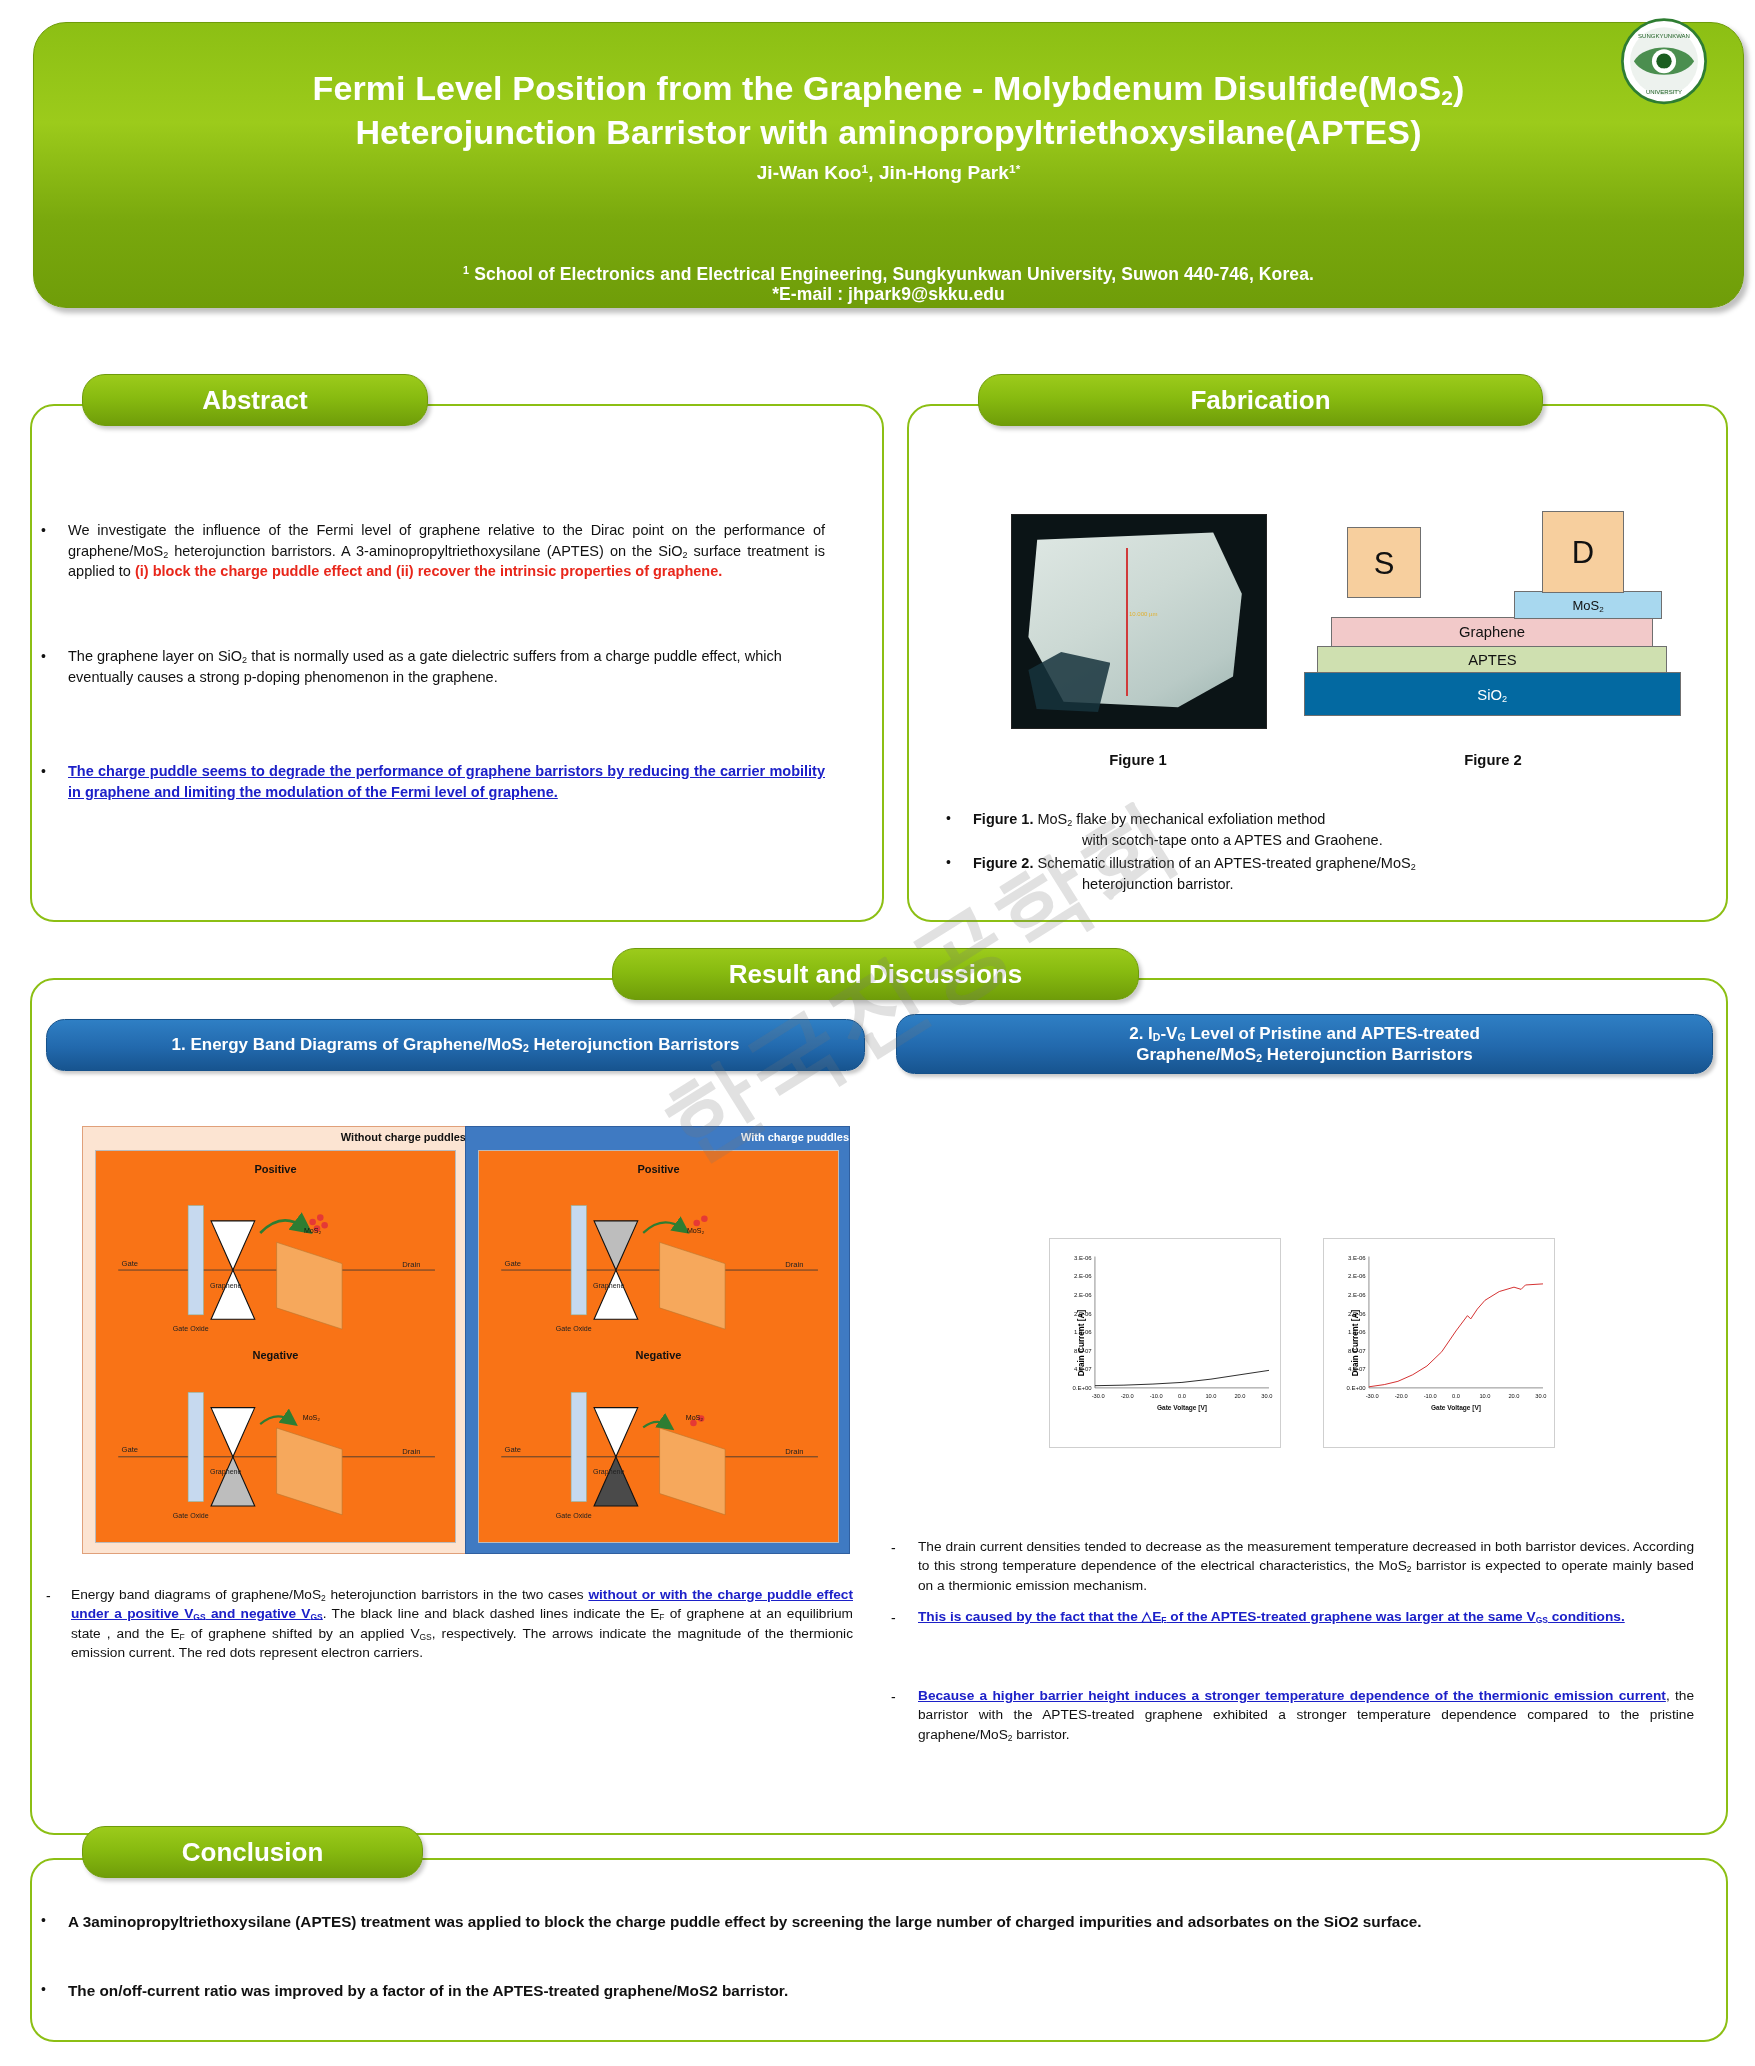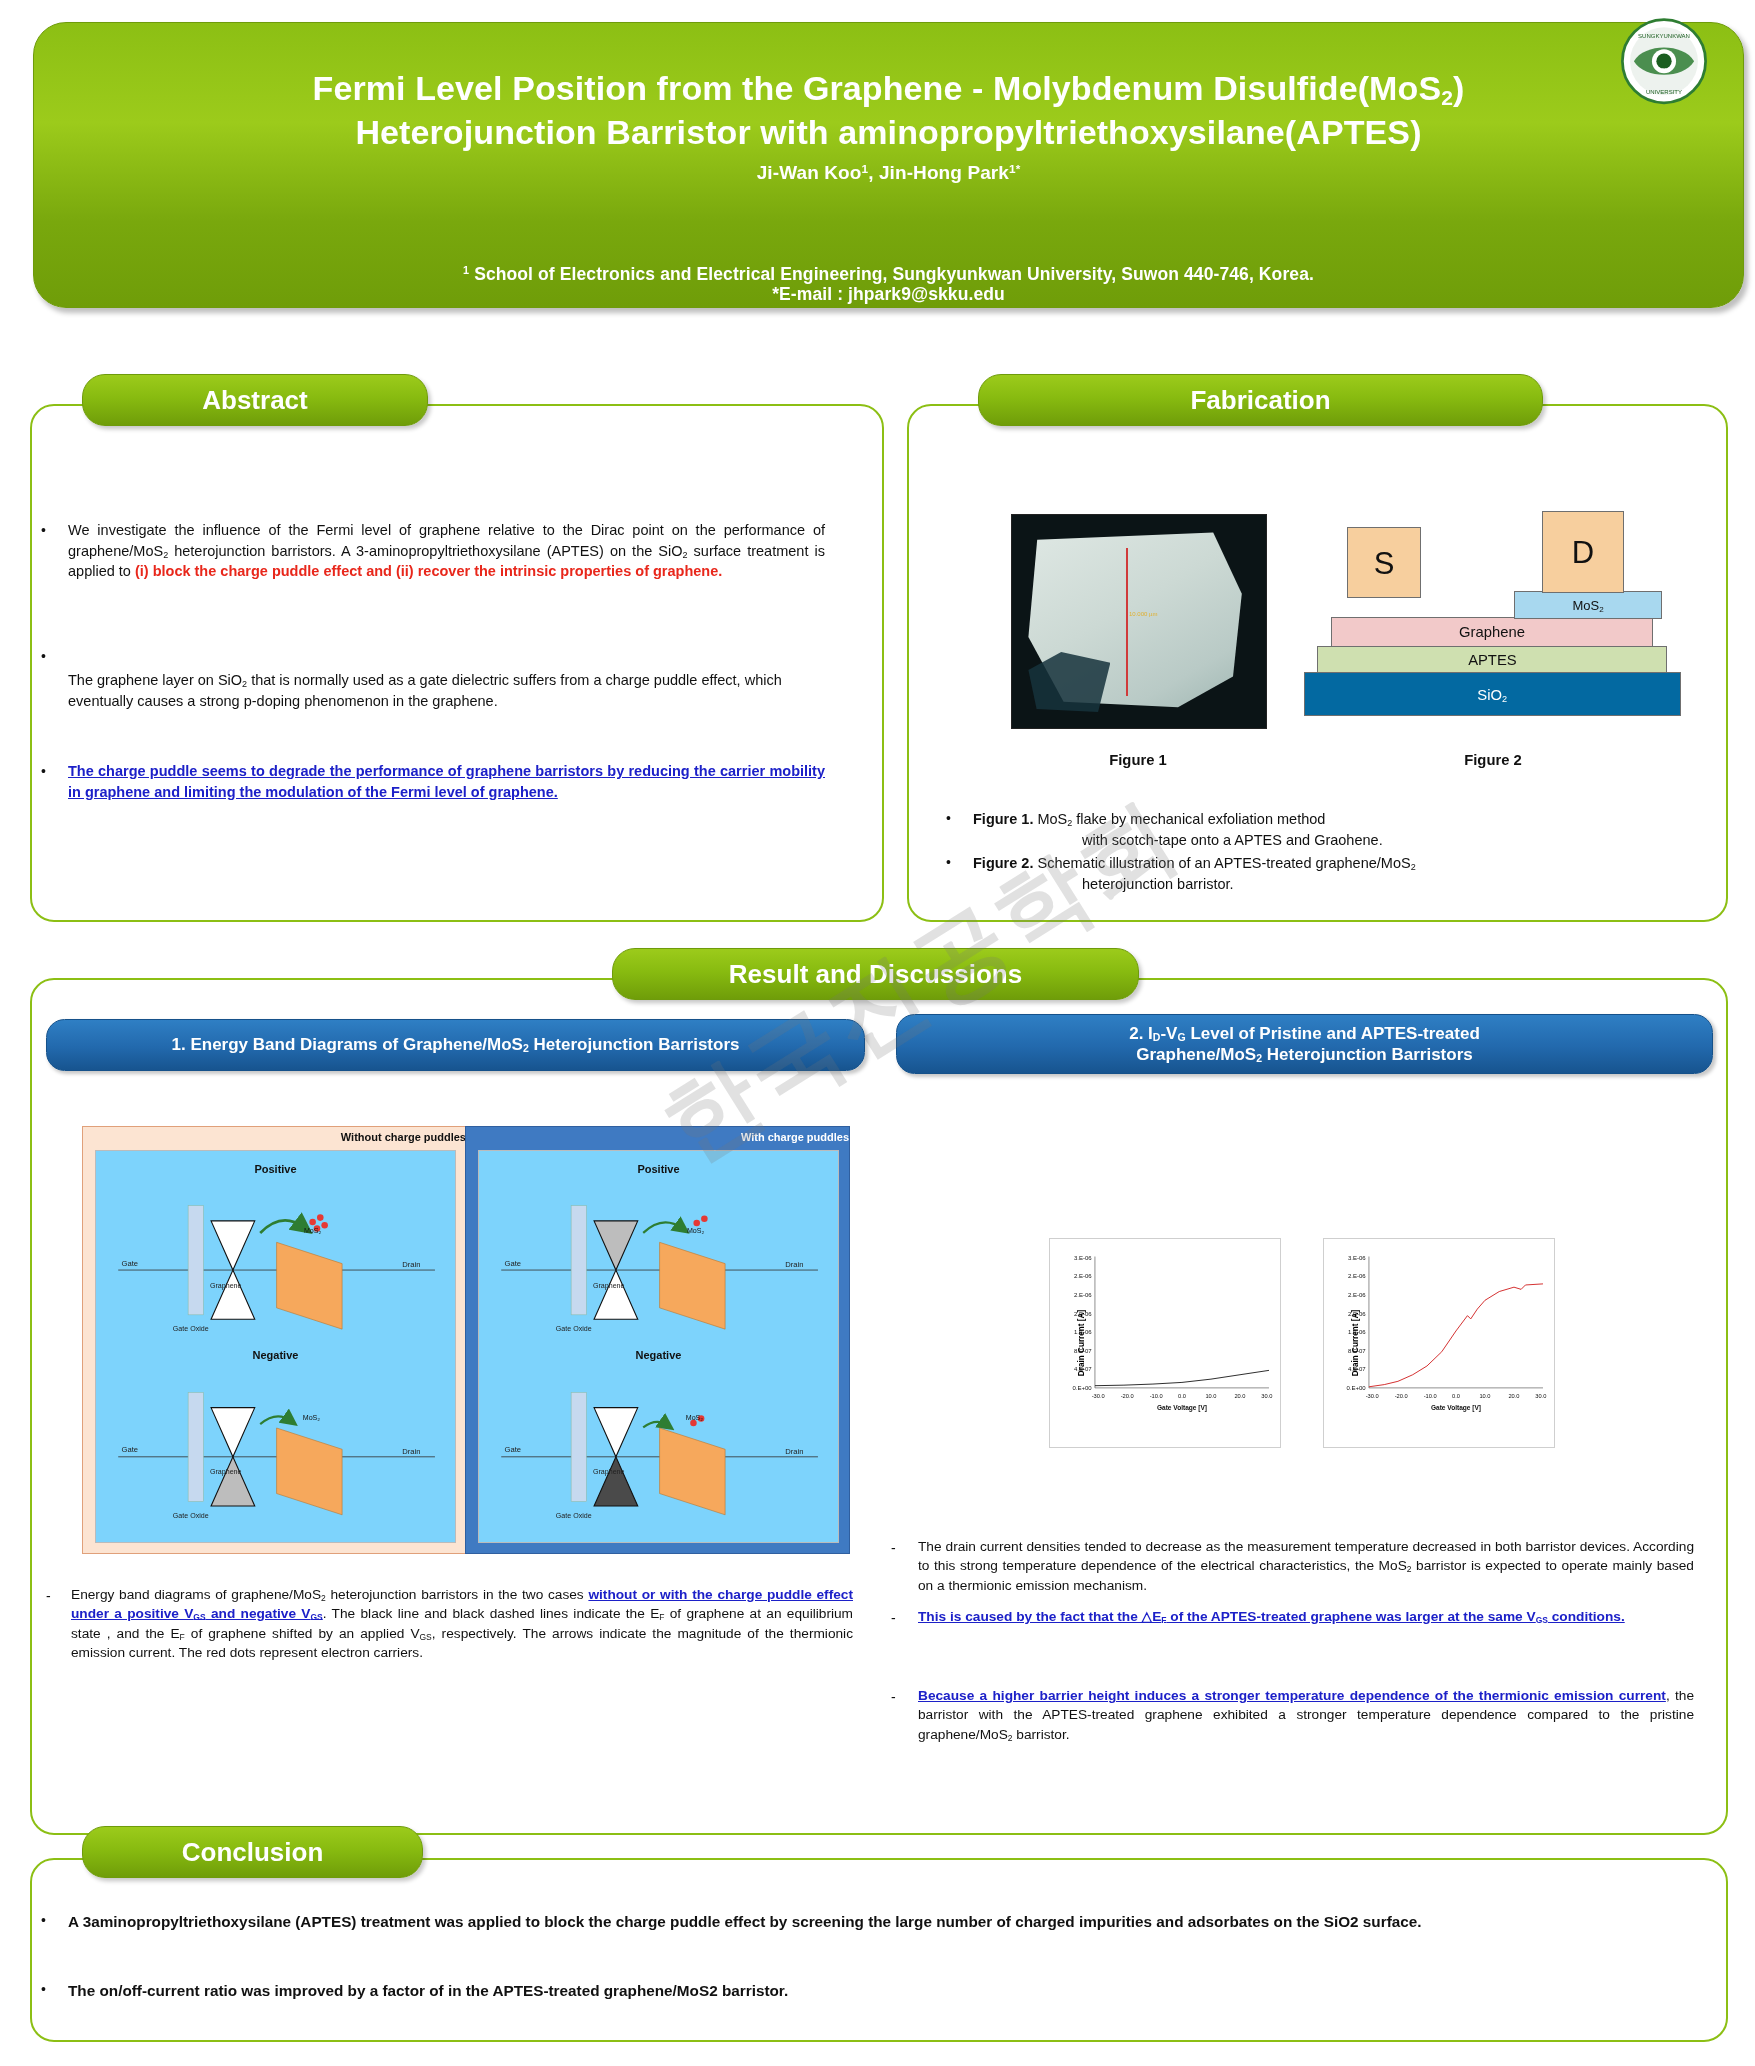--- a/index.html
+++ b/index.html
@@ -102,21 +102,21 @@
     box-shadow:2.2px 2.7px 3.8px rgba(0,0,0,.22);
   }
   #r1-pill{left:46px;top:1019px;width:817px;height:50px;font-size:17px;line-height:50px;}
   #r2-pill{left:896px;top:1014px;width:817px;height:60px;font-size:17px;line-height:1.25;padding-top:7.7px;box-sizing:border-box;}
 
   
   .bandfig{position:absolute;left:82px;top:1126px;width:383px;height:426px;
     background:#fce4d2;border:1.6px solid #e0a07a;}
   .bandfig2{position:absolute;left:465px;top:1126px;width:383px;height:426px;
     background:#3f7ac2;border:1.6px solid #2f5f9f;}
-  .bandinner{position:absolute;left:12px;top:23px;width:359px;height:391px;background:#7dd3fc;border:0.5px solid #bbb;}
+  .bandinner{position:absolute;left:12px;top:23px;width:359px;height:391px;background:#f97316;border:0.5px solid #bbb;}
   .bandttl{position:absolute;top:4.4px;left:0;width:100%;text-align:right;font-size:11px;font-weight:bold;color:#111;}
   .bandttl.w{color:#fff;}
   .sublbl{position:absolute;width:100%;text-align:center;font-size:11px;font-weight:bold;color:#111;}
   .ivchart{position:absolute;width:230px;height:208px;background:#fff;border:0.5px solid #cfcfcf;}
   .ivylab{position:absolute;left:-2.2px;top:50%;transform:translateY(-50%) rotate(-90deg);
     font-size:8.2px;font-weight:bold;white-space:nowrap;}
 
   .watermark{
     position:absolute;left:629px;top:918px;font-size:93px;color:rgba(120,120,120,.22);
     transform:rotate(-32deg);font-weight:bold;letter-spacing:4.4px;pointer-events:none;
@@ -161,21 +161,21 @@
 
   <div class="panel" id="abstract-panel"></div>
   <div class="pill" id="abstract-pill">Abstract</div>
 
   <div class="bdot" style="left:41px;top:522px;">•</div>
   <div class="bul" style="left:68px;top:520px;width:757px;text-align:justify;">
     <span>We investigate the influence of the Fermi level of graphene relative to the Dirac point on the performance of graphene/MoS</span><sub>2</sub><span> heterojunction barristors. A 3-aminopropyltriethoxysilane (APTES) on the SiO</span><sub>2</sub><span> surface treatment is applied to </span><span class="red">(i) block the charge puddle effect and (ii) recover the intrinsic properties of graphene.</span>
   </div>
 
   <div class="bdot" style="left:41px;top:648px;">•</div>
-  <div class="bul" style="left:68px;top:646px;width:757px;margin-top:24px;">
+  <div class="bul" style="left:68px;top:646px;width:757px;">
     <span>The graphene layer on SiO</span><sub>2</sub><span> that is normally used as a gate dielectric suffers from a charge puddle effect, which eventually causes a strong p-doping phenomenon in the graphene.</span>
   </div>
 
   <div class="bdot" style="left:41px;top:763px;">•</div>
   <div class="bul bluelink" style="left:68px;top:761px;width:757px;text-align:justify;">The charge puddle seems to degrade the performance of graphene barristors by reducing the carrier mobility in graphene and limiting the modulation of the Fermi level of graphene.</div>
 
   <div class="panel" id="fab-panel"></div>
   <div class="pill" id="fab-pill">Fabrication</div>
 
   <div class="photo">

